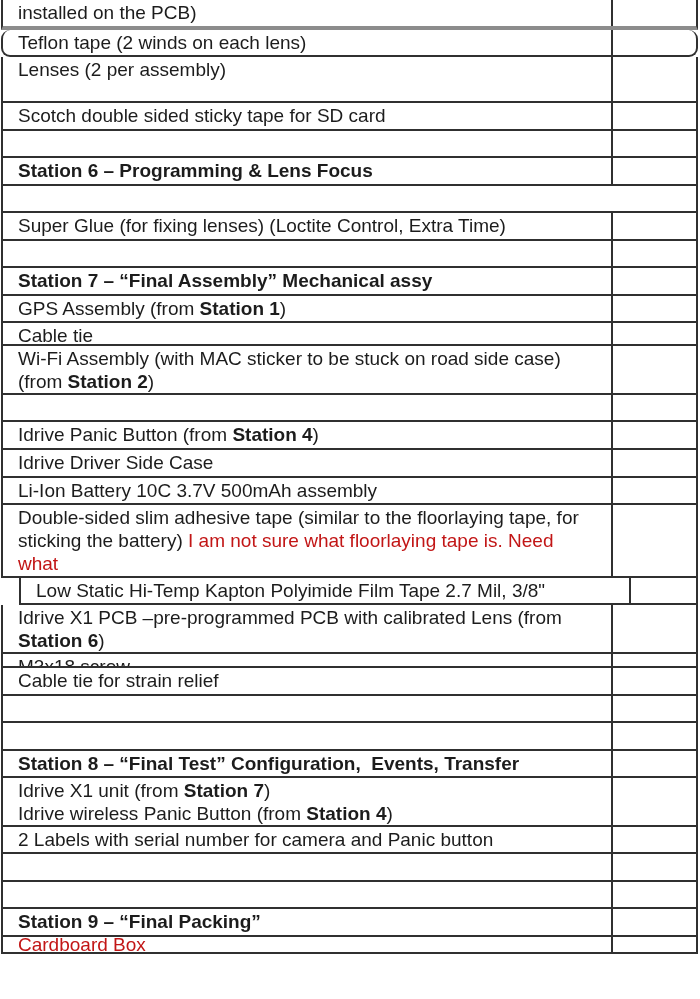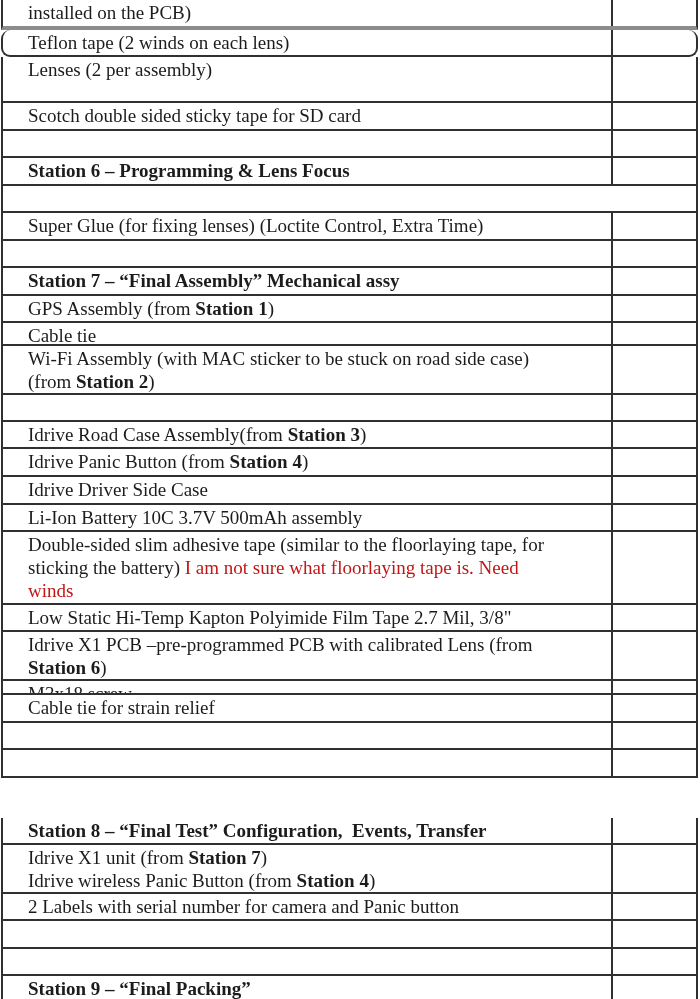--- a/index.html
+++ b/index.html
@@ -36,23 +36,22 @@
   .row.thick {
     border-bottom: 4px solid var(--thick, #8c8c8c);
   }
   .cell {
     box-sizing: border-box;
     height: 100%;
   }
   .cell.part {
     width: 610px;
     border-right: 2px solid var(--border, #303030);
-    padding: 1px 6px 0 25px;
+    padding: 1px 6px 0 15px;
     overflow: hidden;
-    font-family: Liberation Serif, serif;
   }
   .cell.qty {
     flex: 1;
   }
   .line {
     white-space: pre;
     font-size: 19px;
     line-height: 23px;
   }
   .row.compact .cell.part { padding-top: 0; }
@@ -134,26 +133,20 @@
         <div class="cell part">
           <div class="line"><span>Wi-Fi Assembly (with MAC sticker to be stuck on road side case)</span></div>
           <div class="line"><span>(from </span><span class="b">Station 2</span><span>)</span></div>
         </div>
         <div class="cell qty"></div>
       </div>
       <div class="row" style="height: 27px;">
         <div class="cell part"></div>
         <div class="cell qty"></div>
       </div>
-      <div class="row" style="height: 27px;">
-        <div class="cell part">
-          <div class="line"><span>Idrive Road Case Assembly(from </span><span class="b">Station 3</span><span>)</span></div>
-        </div>
-        <div class="cell qty"></div>
-      </div>
       <div class="row" style="height: 28px;">
         <div class="cell part">
           <div class="line"><span>Idrive Panic Button (from </span><span class="b">Station 4</span><span>)</span></div>
         </div>
         <div class="cell qty"></div>
       </div>
       <div class="row" style="height: 28px;">
         <div class="cell part">
           <div class="line"><span>Idrive Driver Side Case</span></div>
         </div>
@@ -162,25 +155,25 @@
       <div class="row" style="height: 27px;">
         <div class="cell part">
           <div class="line"><span>Li-Ion Battery 10C 3.7V 500mAh assembly</span></div>
         </div>
         <div class="cell qty"></div>
       </div>
       <div class="row" style="height: 73px;">
         <div class="cell part">
           <div class="line"><span>Double-sided slim adhesive tape (similar to the floorlaying tape, for</span></div>
           <div class="line"><span>sticking the battery) </span><span class="red">I am not sure what floorlaying tape is. Need</span></div>
-          <div class="line"><span class="red">winds</span></div>
-        </div>
-        <div class="cell qty"></div>
-      </div>
-      <div class="row" style="height: 27px;">
+          <div class="line"><span class="red">what</span></div>
+        </div>
+        <div class="cell qty"></div>
+      </div>
+      <div class="row" style="height: 27px; margin-left: 18px;">
         <div class="cell part">
           <div class="line"><span>Low Static Hi-Temp Kapton Polyimide Film Tape 2.7 Mil, 3/8"</span></div>
         </div>
         <div class="cell qty"></div>
       </div>
       <div class="row" style="height: 49px;">
         <div class="cell part">
           <div class="line"><span>Idrive X1 PCB –pre-programmed PCB with calibrated Lens (from</span></div>
           <div class="line"><span class="b">Station 6</span><span>)</span></div>
         </div>
@@ -199,21 +192,21 @@
         <div class="cell qty"></div>
       </div>
       <div class="row" style="height: 27px;">
         <div class="cell part"></div>
         <div class="cell qty"></div>
       </div>
       <div class="row" style="height: 28px;">
         <div class="cell part"></div>
         <div class="cell qty"></div>
       </div>
-      <div class="row" style="height: 27px; margin-top: 40px;">
+      <div class="row" style="height: 27px;">
         <div class="cell part">
           <div class="line"><span class="b">Station 8 – “Final Test” Configuration,  Events, Transfer</span></div>
         </div>
         <div class="cell qty"></div>
       </div>
       <div class="row" style="height: 49px; align-items: center;">
         <div class="cell part">
           <div class="line"><span>Idrive X1 unit (from </span><span class="b">Station 7</span><span>)</span></div>
           <div class="line"><span>Idrive wireless Panic Button (from </span><span class="b">Station 4</span><span>)</span></div>
         </div>

